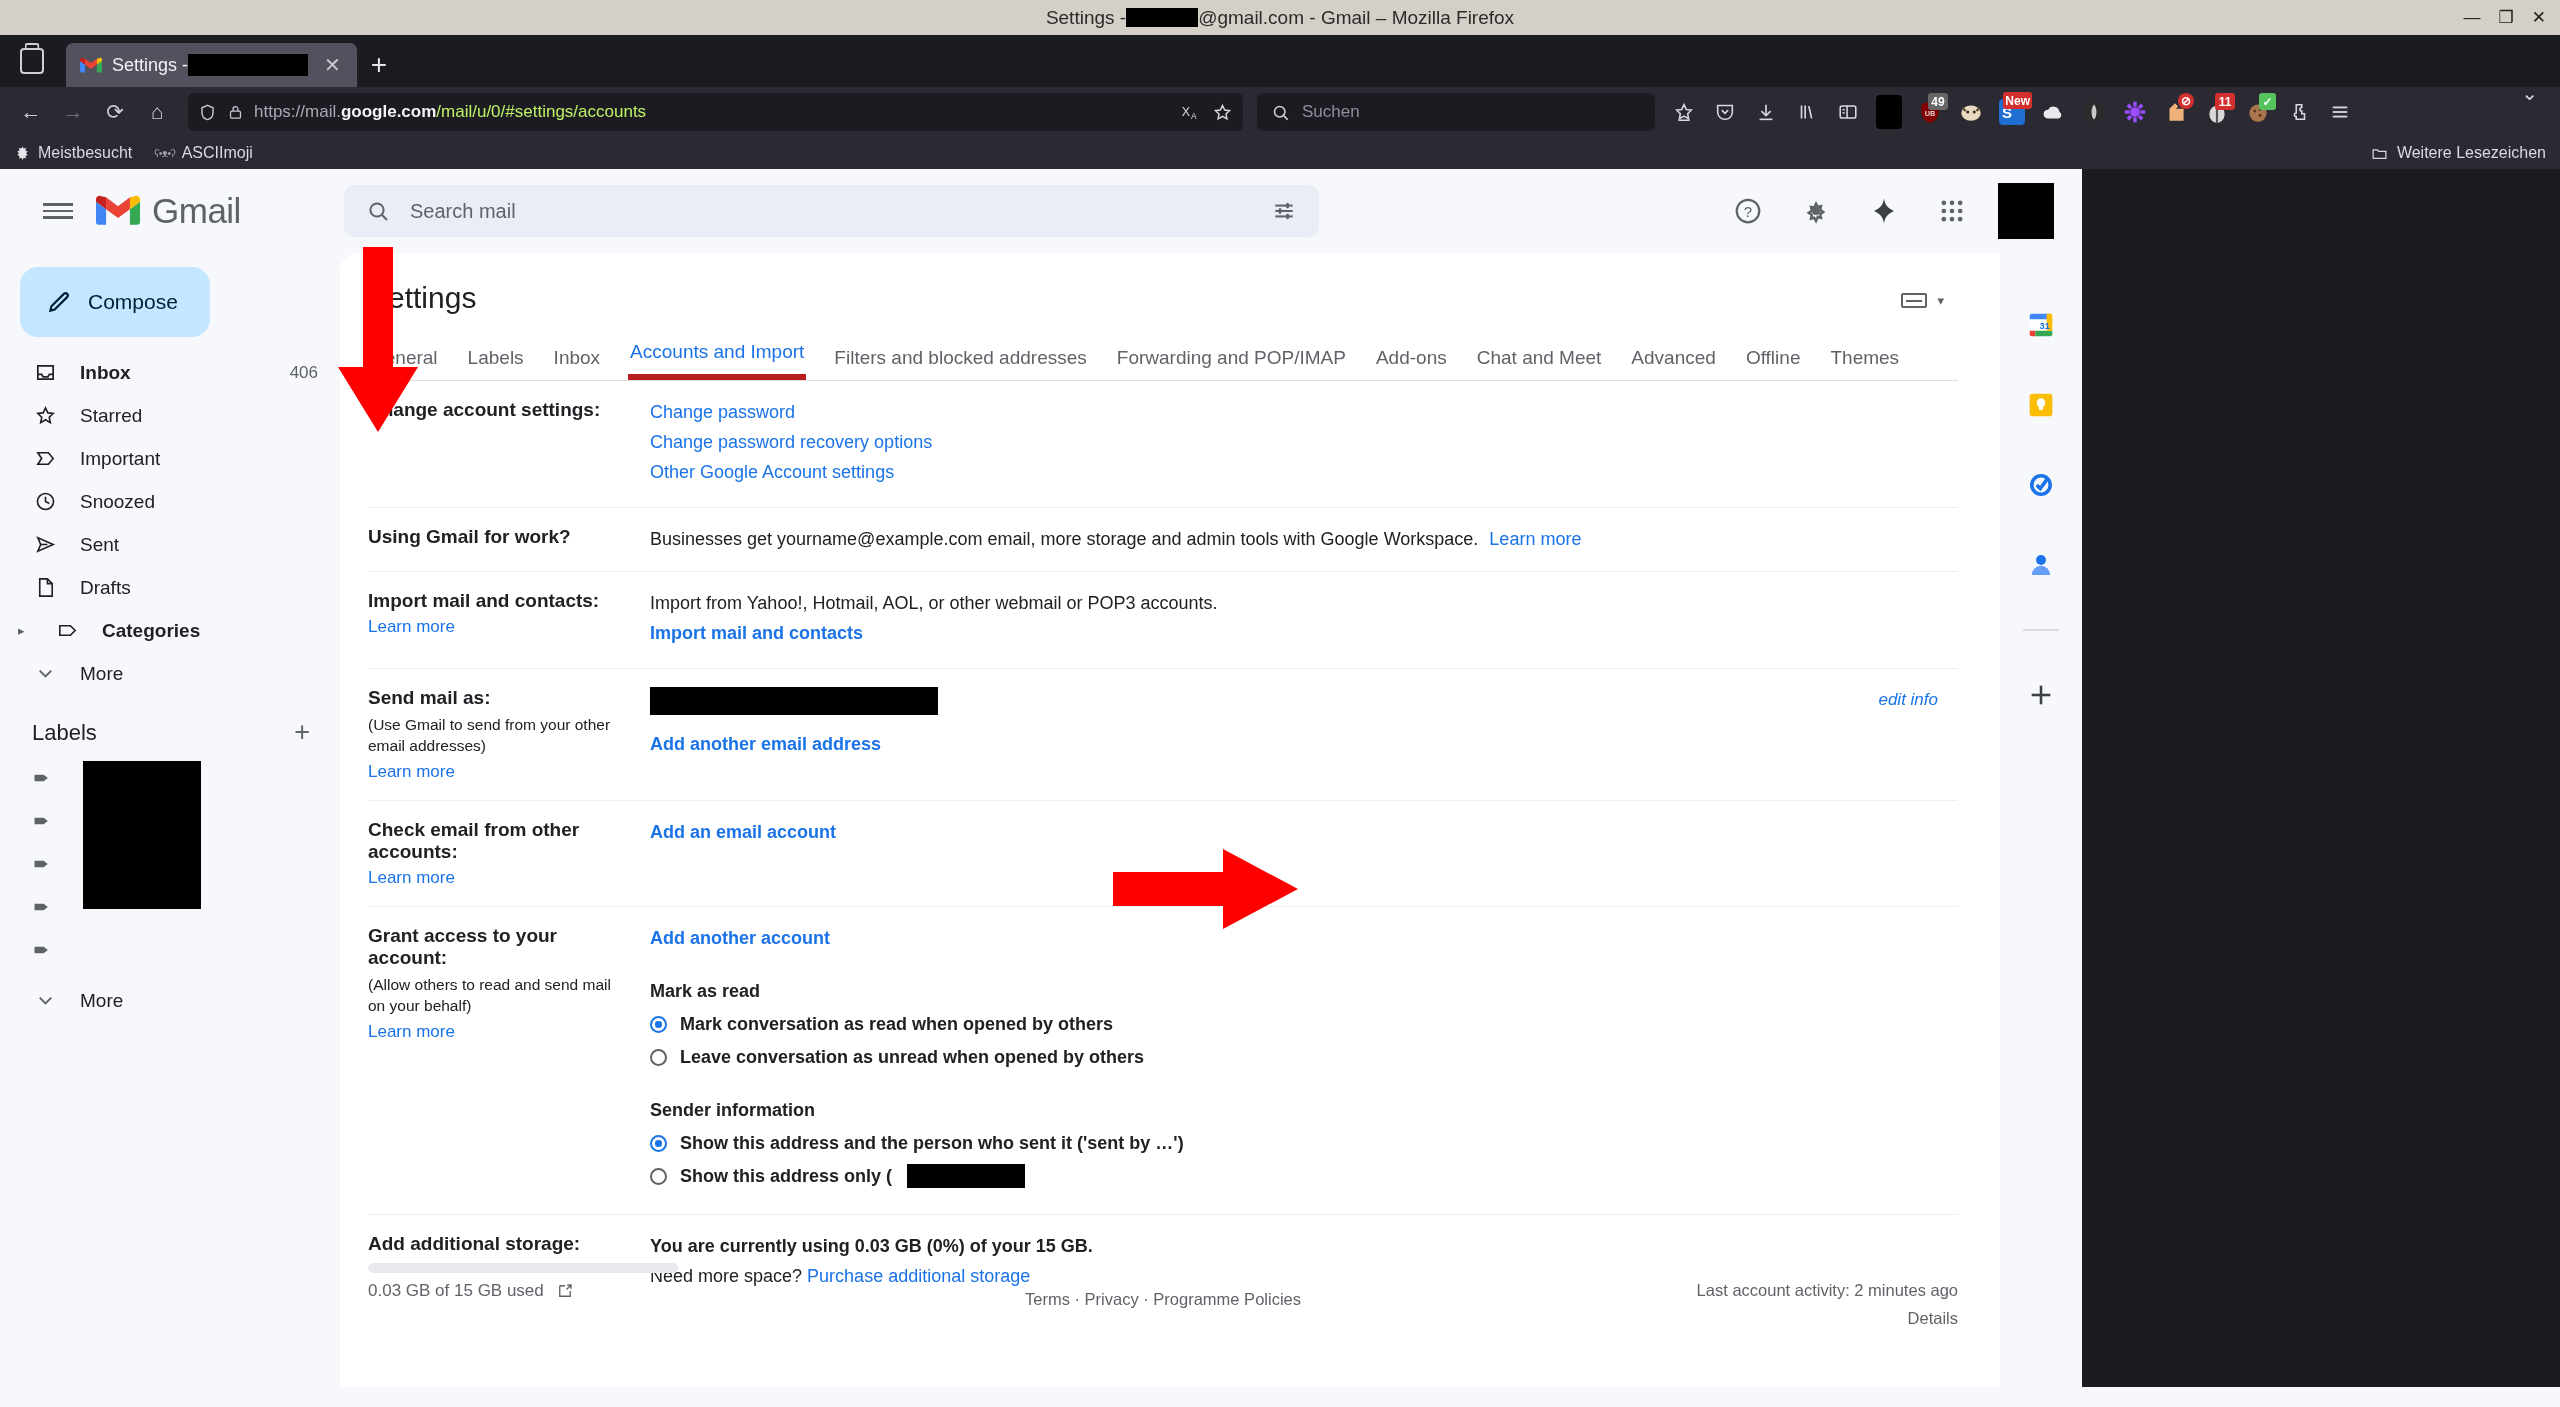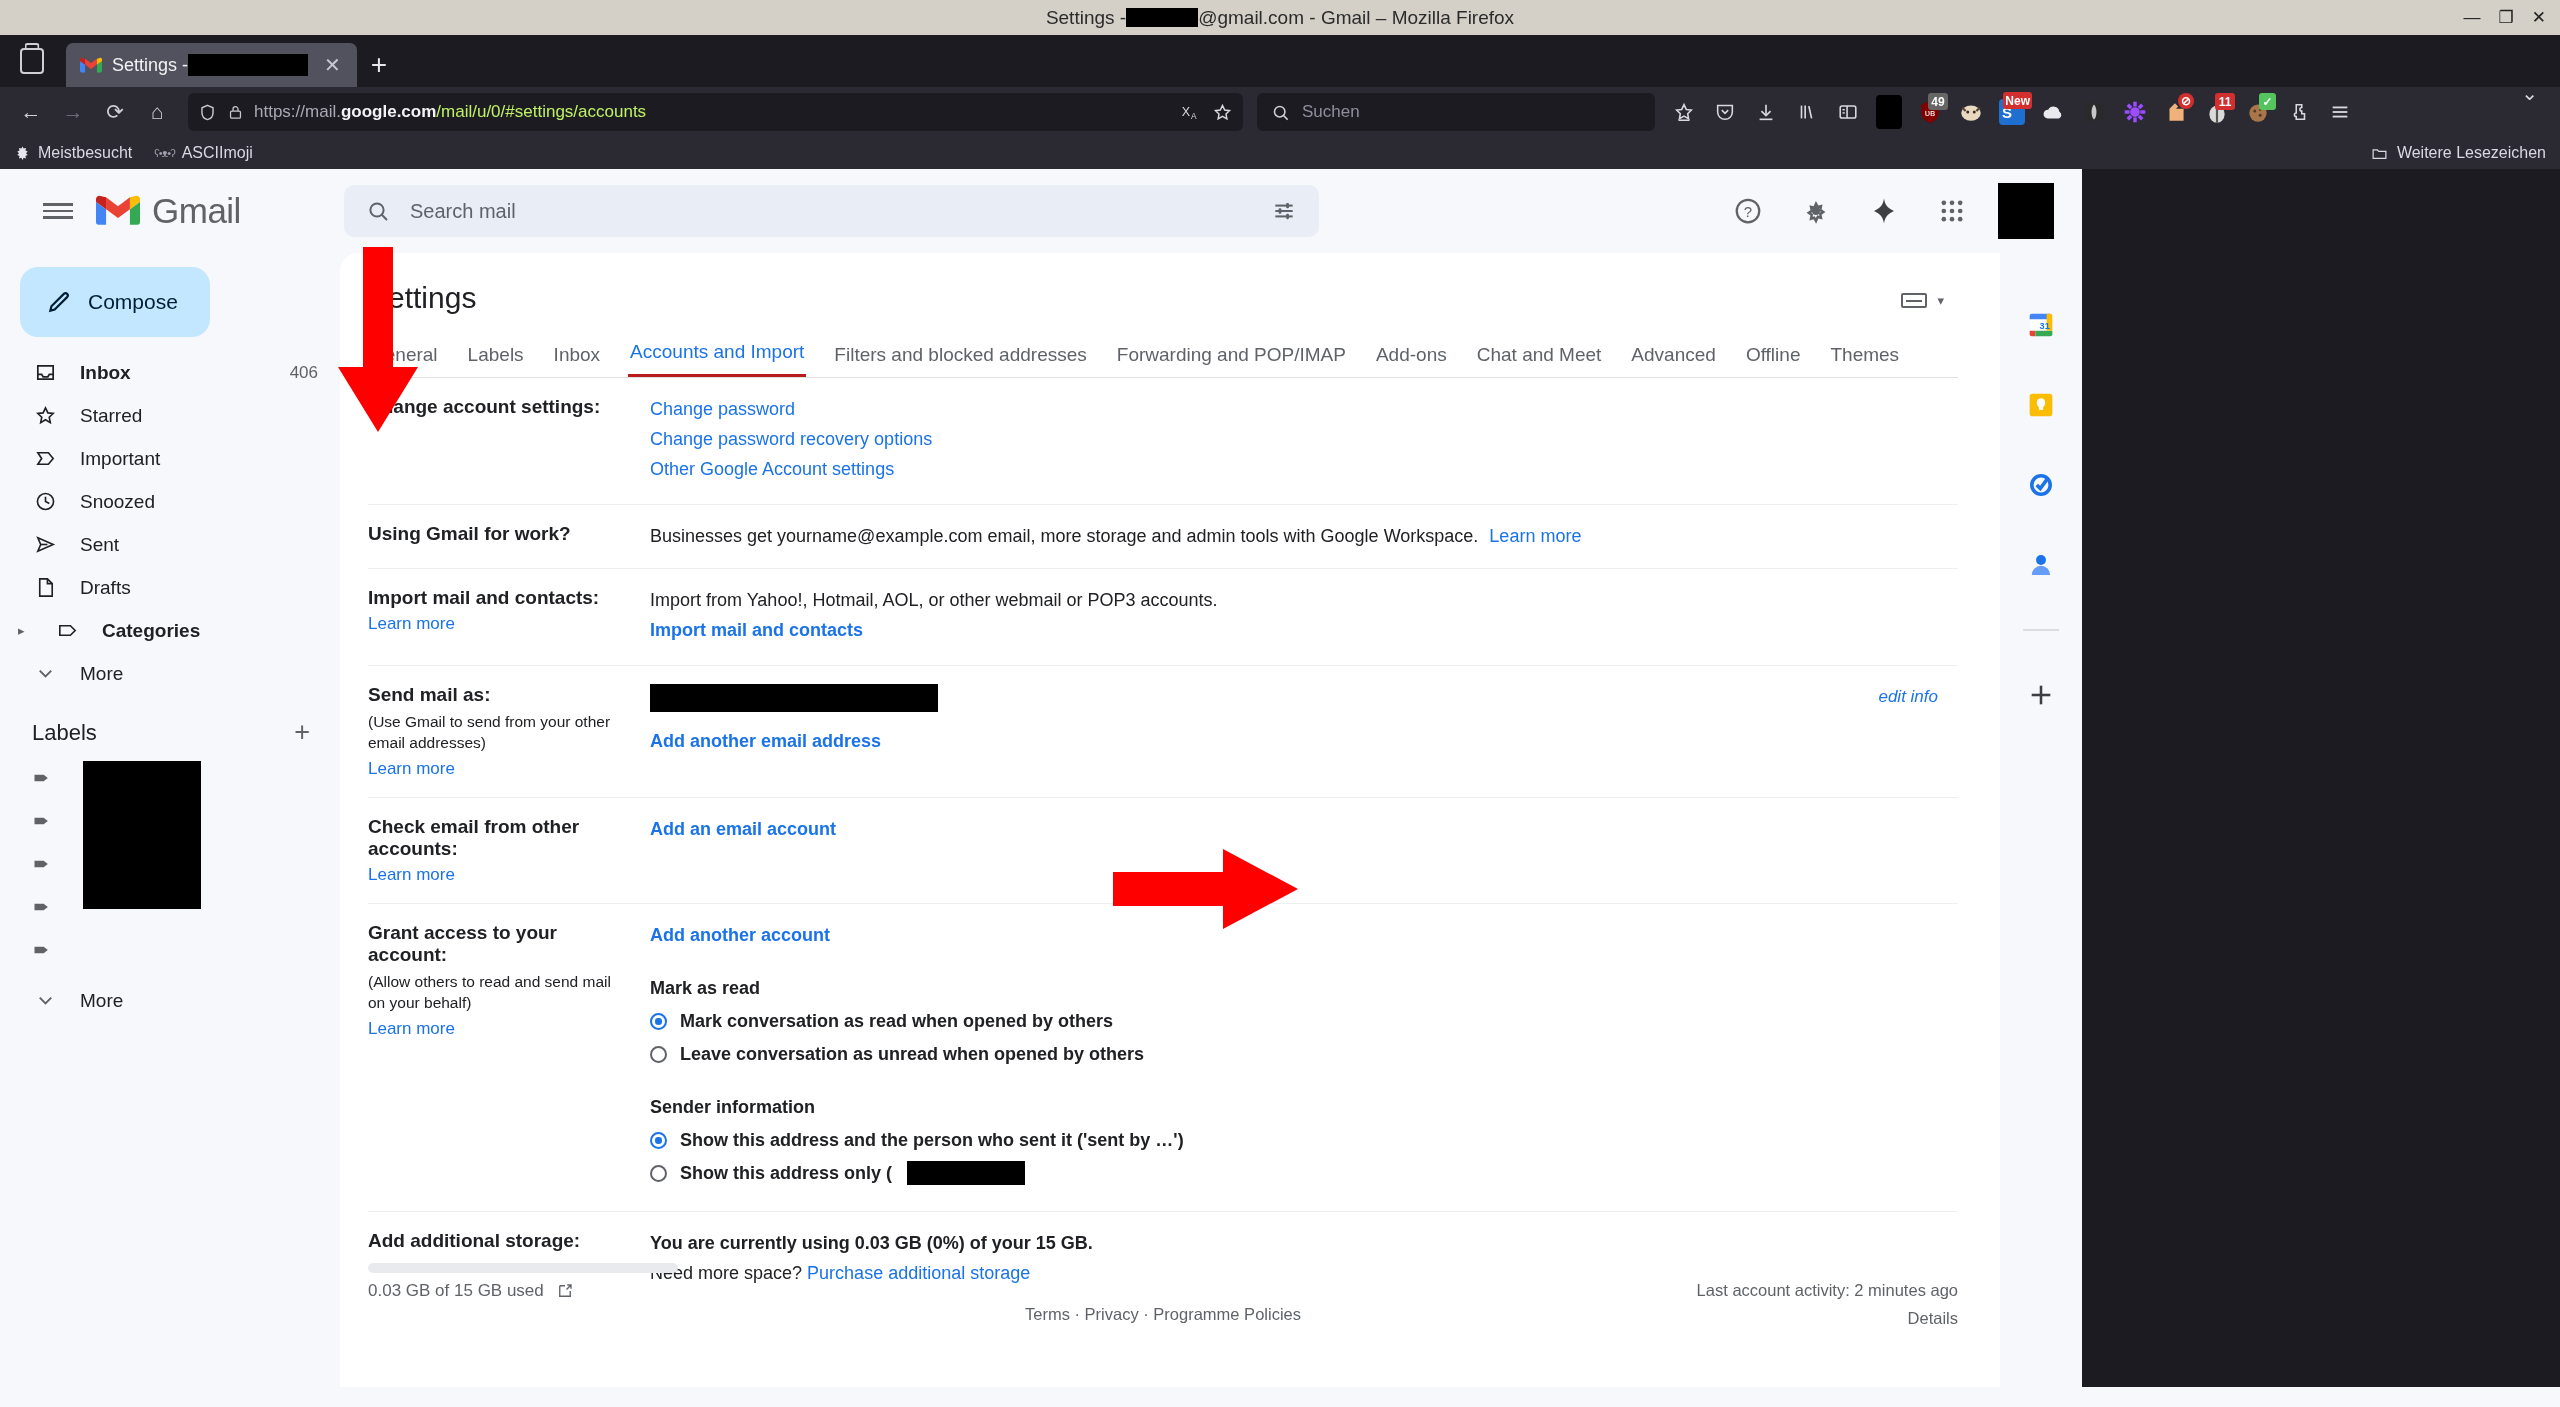--- a/index.html
+++ b/index.html
@@ -159,21 +159,21 @@
   .density-box::after {
     content: ""; position: absolute; left: 3px; right: 3px; top: 4.5px; height: 2px; background: #5f6368;
   }
   .st-tabs {
     display: flex; align-items: flex-end; gap: 26px; margin-top: 26px;
     border-bottom: 1px solid #e0e0e0; padding-left: 0;
   }
   .st-tab {
     font-size: 19px; color: #5f6368; padding: 0 2px 11px 2px; white-space: nowrap;
   }
-  .st-tab.active { color: #1a73e8; border-bottom: 3px solid #b91c1c; font-weight: 400; }
+  .st-tab.active { color: #1a73e8; border-bottom: 6px solid #b91c1c; font-weight: 400; }
 
   .st-rows { padding-left: 0; }
   .st-row { display: flex; border-bottom: 1px solid #eceff1; padding: 18px 0 18px 0; }
   .st-row:last-child { border-bottom: none; }
   .st-label { width: 282px; flex: none; padding-right: 18px; }
   .st-label .lab-main { font-size: 19px; font-weight: 700; color: #202124; }
   .st-label .lab-sub { font-size: 15.5px; color: #202124; margin-top: 6px; line-height: 1.35; }
   .st-label .lab-link { font-size: 17px; color: #1a73e8; margin-top: 5px; display: block; }
   .st-value { flex: 1; font-size: 18px; color: #202124; line-height: 1.5; position: relative; }
   .st-value a, .lk { color: #1a73e8; text-decoration: none; }
@@ -194,21 +194,21 @@
   .inline-redact { display: inline-block; width: 118px; height: 24px; background: #000; vertical-align: -5px; margin-left: 2px; }
 
   .st-footer {
     position: absolute; left: 0; right: 0; bottom: 0; height: 142px; padding: 0 42px 0 28px;
   }
   .storagebar { width: 310px; height: 10px; background: #e8eaed; border-radius: 5px; margin-top: 18px; }
   .foot-grid { display: flex; align-items: flex-start; margin-top: 8px; }
   .foot-left { width: 430px; font-size: 17px; color: #5f6368; display: flex; align-items: center; gap: 12px; }
   .foot-right { width: 430px; text-align: right; font-size: 16.5px; color: #5f6368; }
   .foot-right .details { color: #5f6368; margin-top: 9px; }
-  .foot-center-wrap { position: absolute; left: 0; right: 0; top: 24px; text-align: center; font-size: 16.5px; color: #5f6368; }
+  .foot-center-wrap { position: absolute; left: 0; right: 0; top: 9px; text-align: center; font-size: 16.5px; color: #5f6368; }
 
   .gm-rightpanel {
     width: 82px; flex: none; background: #f6f8fc; display: flex; flex-direction: column;
     align-items: center; padding-top: 52px; gap: 40px;
   }
   .rp-icon { width: 40px; height: 40px; display: flex; align-items: center; justify-content: center; }
   .rp-divider { width: 36px; height: 2px; background: #dadce0; margin: 4px 0; }
 
   
   .ann-arrow { position: absolute; z-index: 50; pointer-events: none; }

